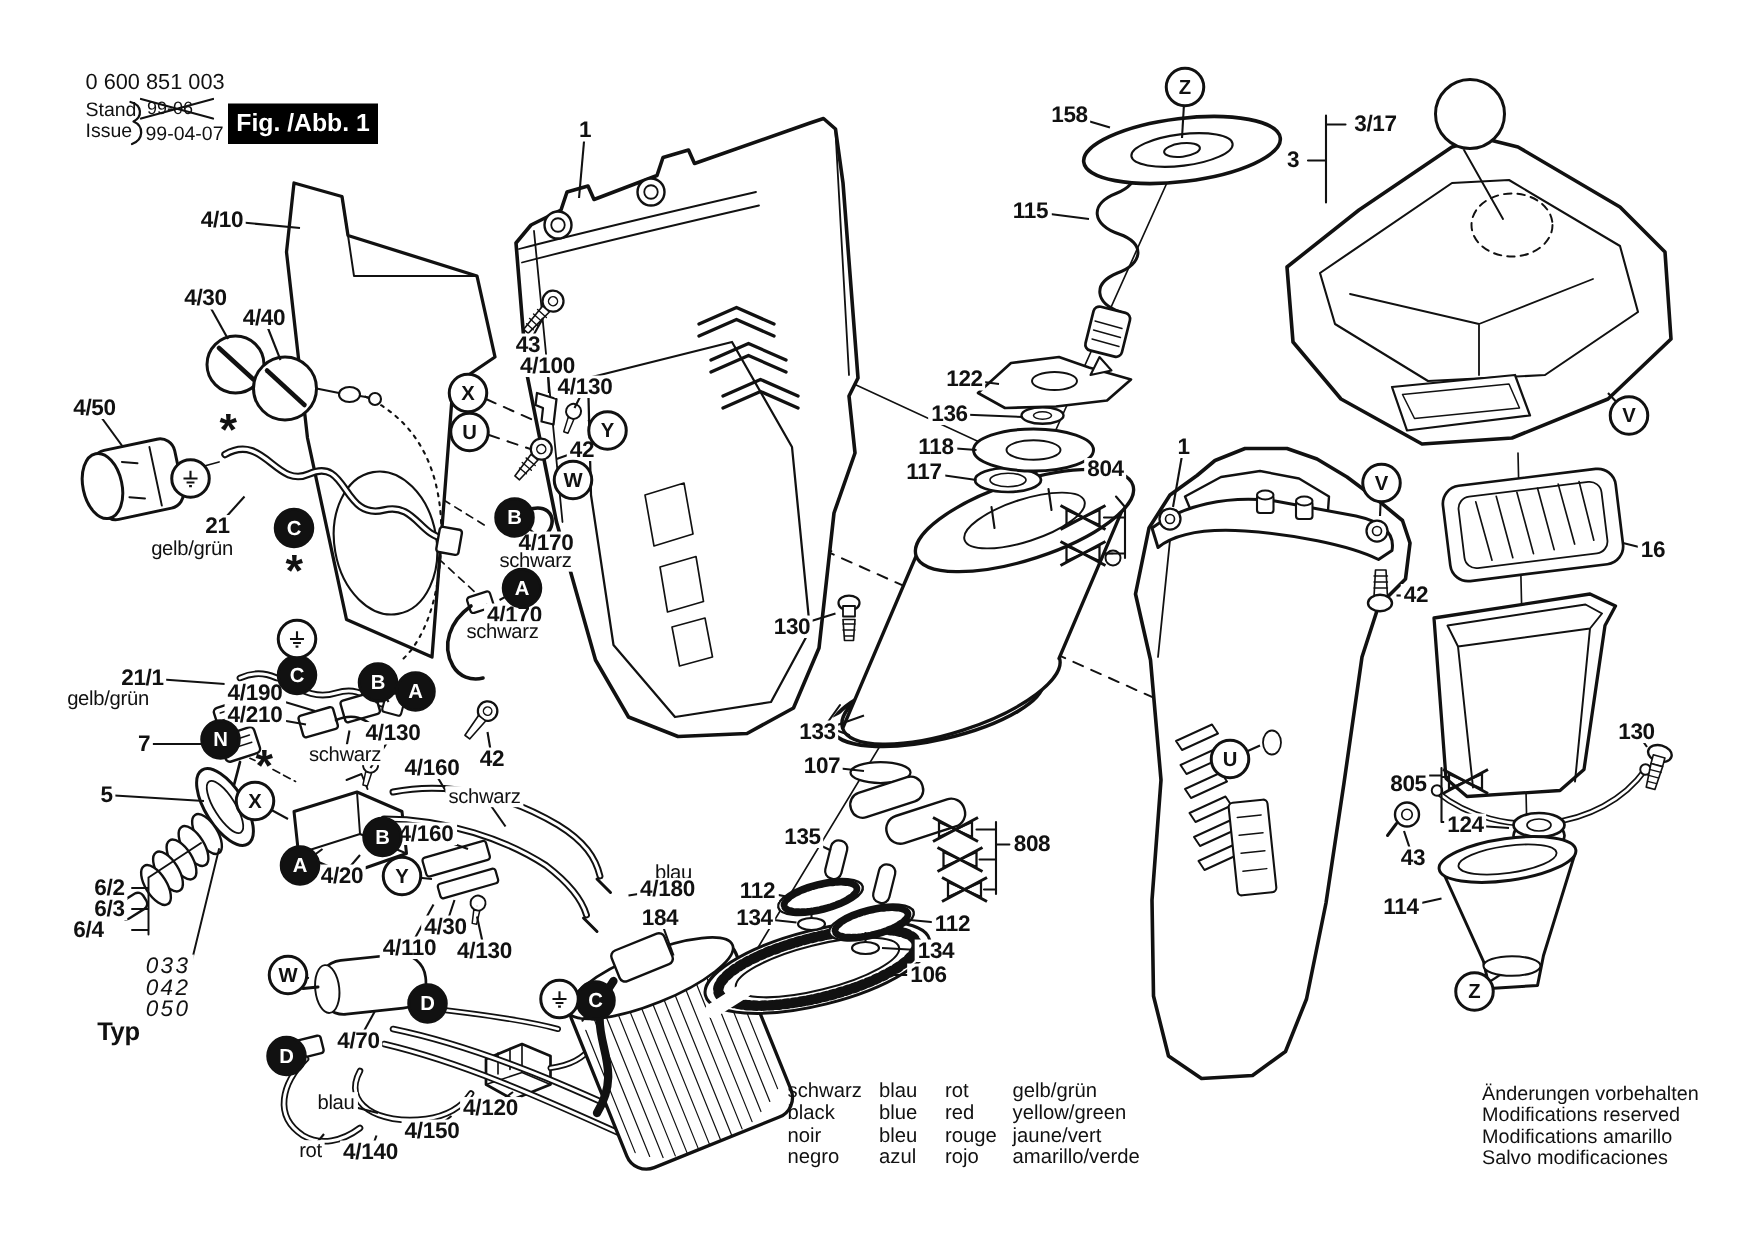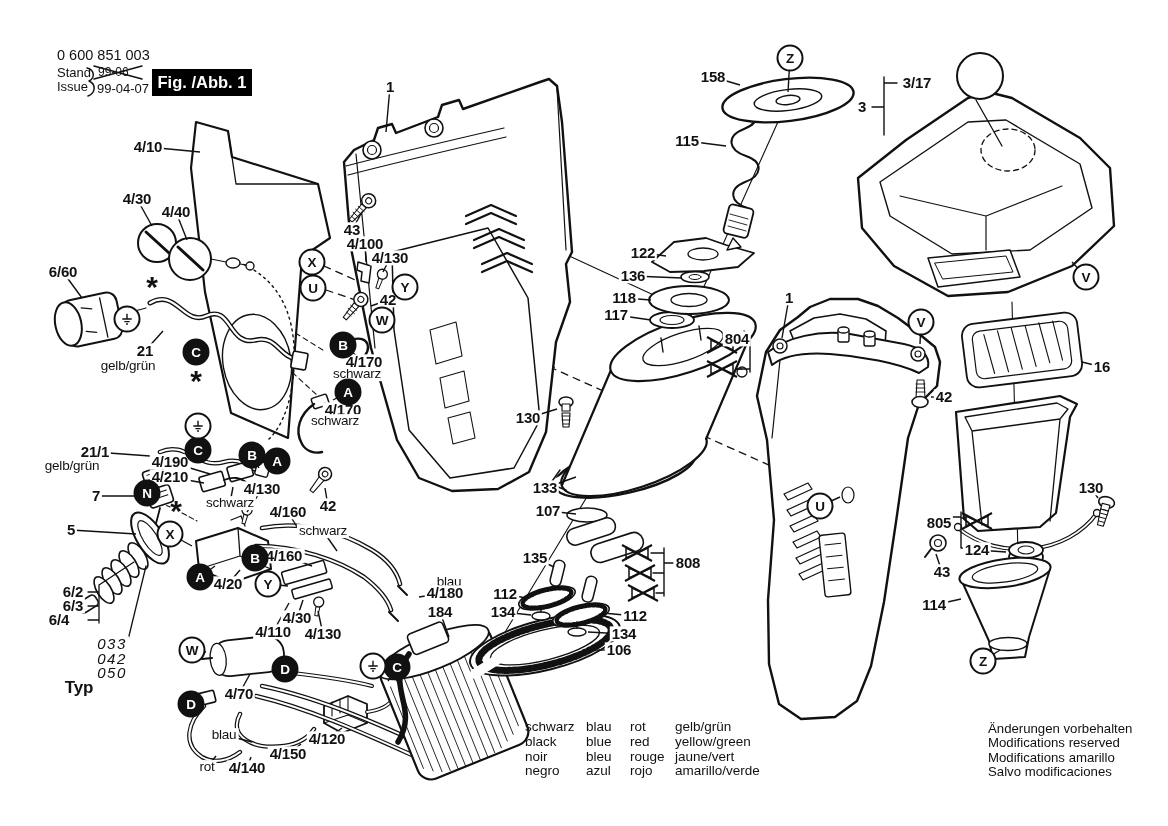--- a/index.html
+++ b/index.html
@@ -465,21 +465,21 @@
   <div id="notices">
       <div>Änderungen vorbehalten</div>
       <div>Modifications reserved</div>
       <div>Modifications amarillo</div>
       <div>Salvo modificaciones</div>
     </div>
   <div id="labels">
       <div class="plabel" style="left: 148px; top: 147px;">4/10</div>
       <div class="plabel" style="left: 137px; top: 199px;">4/30</div>
       <div class="plabel" style="left: 176px; top: 212px;">4/40</div>
-      <div class="plabel" style="left: 63px; top: 272px;">6/60</div>
+      <div class="plabel" style="left: 63px; top: 272px;">4/50</div>
       <div class="plabel" style="left: 145px; top: 351px;">21</div>
       <div class="plabel reg" style="left: 128px; top: 366px;">gelb/grün</div>
       <div class="plabel" style="left: 95px; top: 452px;">21/1</div>
       <div class="plabel reg" style="left: 72px; top: 466px;">gelb/grün</div>
       <div class="plabel" style="left: 96px; top: 496px;">7</div>
       <div class="plabel" style="left: 71px; top: 530px;">5</div>
       <div class="plabel" style="left: 73px; top: 592px;">6/2</div>
       <div class="plabel" style="left: 73px; top: 606px;">6/3</div>
       <div class="plabel" style="left: 59px; top: 620px;">6/4</div>
       <div class="plabel" style="left: 79px; top: 644px; font-size: 17px; margin-top: 44px;">Typ</div>
@@ -525,21 +525,21 @@
       <div class="plabel reg" style="left: 449px; top: 582px;">blau</div>
       <div class="plabel" style="left: 445px; top: 593px;">4/180</div>
       <div class="plabel" style="left: 440px; top: 612px;">184</div>
       <div class="plabel" style="left: 688px; top: 563px;">808</div>
       <div class="plabel" style="left: 713px; top: 77px;">158</div>
       <div class="plabel" style="left: 687px; top: 141px;">115</div>
       <div class="plabel" style="left: 643px; top: 253px;">122</div>
       <div class="plabel" style="left: 633px; top: 276px;">136</div>
       <div class="plabel" style="left: 624px; top: 298px;">118</div>
       <div class="plabel" style="left: 616px; top: 315px;">117</div>
-      <div class="plabel" style="left: 737px; top: 339px;">804</div>
+      <div class="plabel" style="left: 737px; top: 313px;">804</div>
       <div class="plabel" style="left: 789px; top: 298px;">1</div>
       <div class="plabel" style="left: 917px; top: 83px;">3/17</div>
       <div class="plabel" style="left: 862px; top: 107px;">3</div>
       <div class="plabel" style="left: 944px; top: 397px;">42</div>
       <div class="plabel" style="left: 1102px; top: 367px;">16</div>
       <div class="plabel" style="left: 1091px; top: 488px;">130</div>
       <div class="plabel" style="left: 939px; top: 523px;">805</div>
       <div class="plabel" style="left: 977px; top: 550px;">124</div>
       <div class="plabel" style="left: 942px; top: 572px;">43</div>
       <div class="plabel" style="left: 934px; top: 605px;">114</div>

